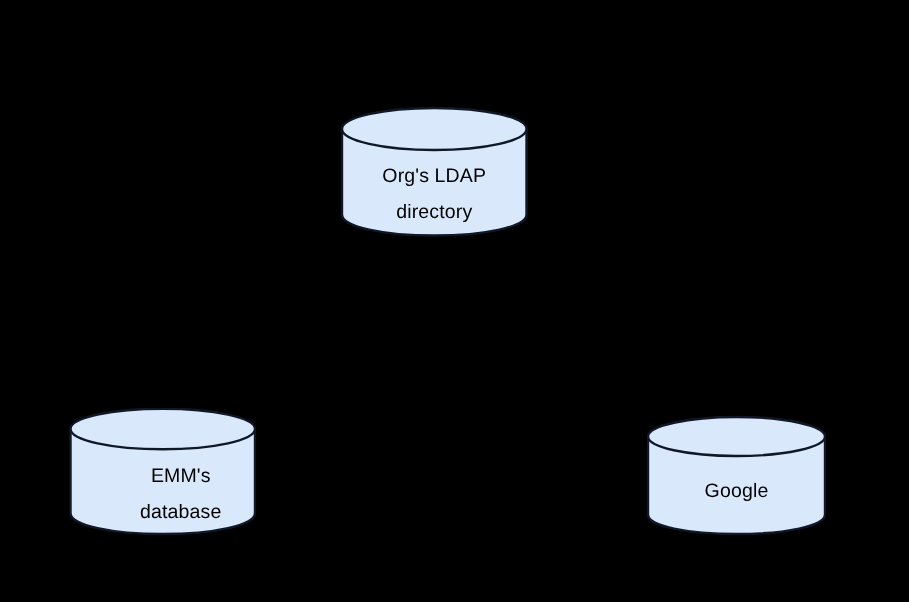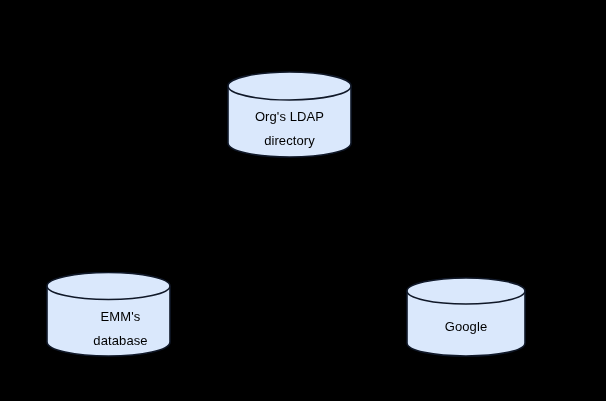--- a/index.html
+++ b/index.html
@@ -39,21 +39,21 @@
     white-space: pre-line;
     pointer-events: none;
   }
   
   #cyl-ldap      { left: 227px; top: 71px;  width: 125px; height: 87px; }
   #cyl-ldap .cyl-label { top: 34px; }
   
   #cyl-emm       { left: 46px;  top: 272px; width: 125px; height: 85px; padding-left: 24px; }
   #cyl-emm .cyl-label  { top: 33px; }
   
-  #cyl-google    { left: 406px; top: 277px; width: 120px; height: 80px; }
+  #cyl-google    { left: 431px; top: 277px; width: 120px; height: 80px; }
   #cyl-google .cyl-label { top: 38px; }
 </style>
 </head>
 <body>
 
 <div id="canvas">
 
   <div class="cylinder" id="cyl-ldap">
     <svg width="125" height="87" viewBox="0 0 125 87" xmlns="http://www.w3.org/2000/svg">
       <path d="M 1 15 L 1 72 C 1 80.2 28.7 86 62.5 86 C 96.3 86 124 80.2 124 72 L 124 15" fill="#dae8fc" stroke="#101828" stroke-width="1.6" stroke-linejoin="round"></path>

